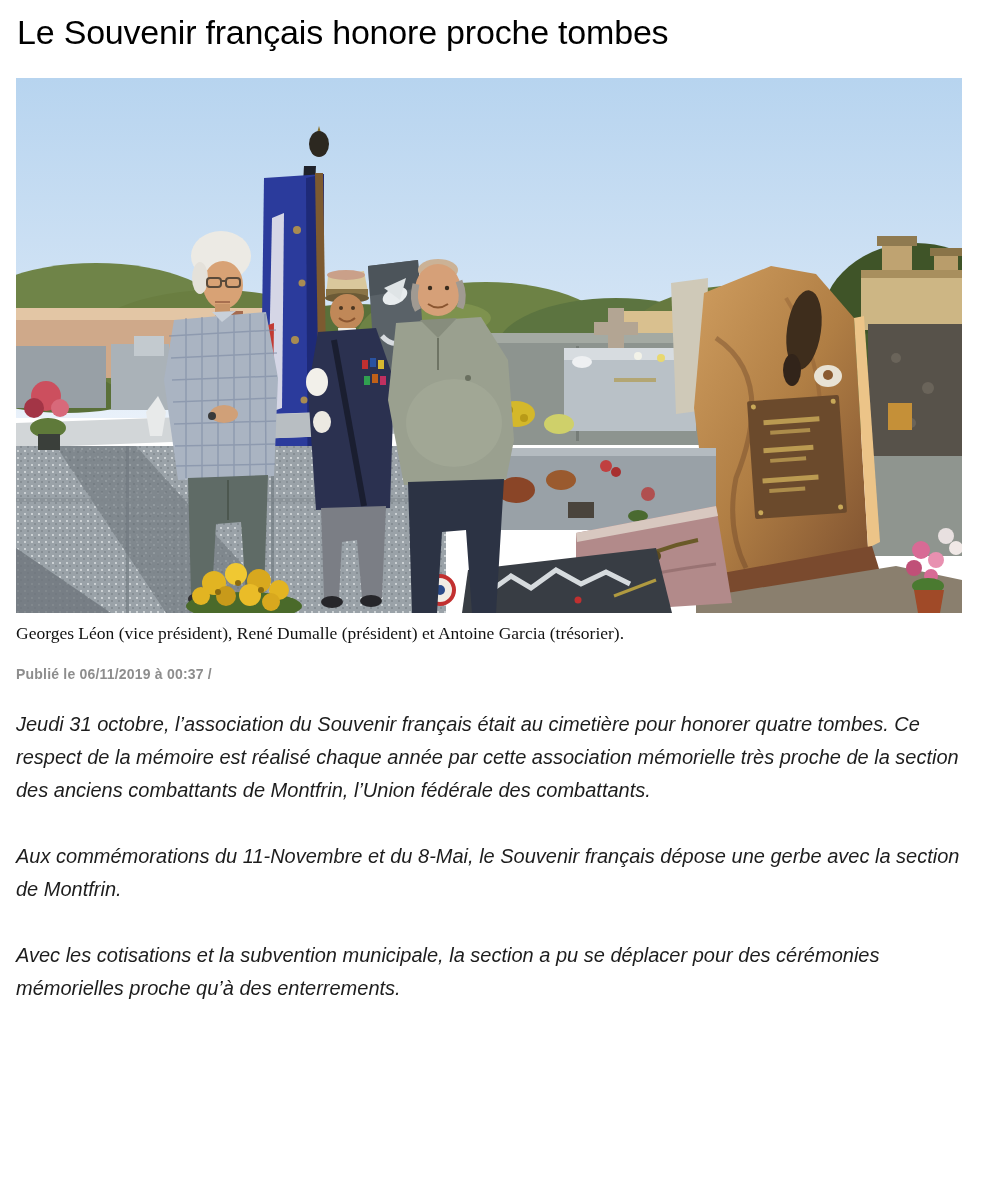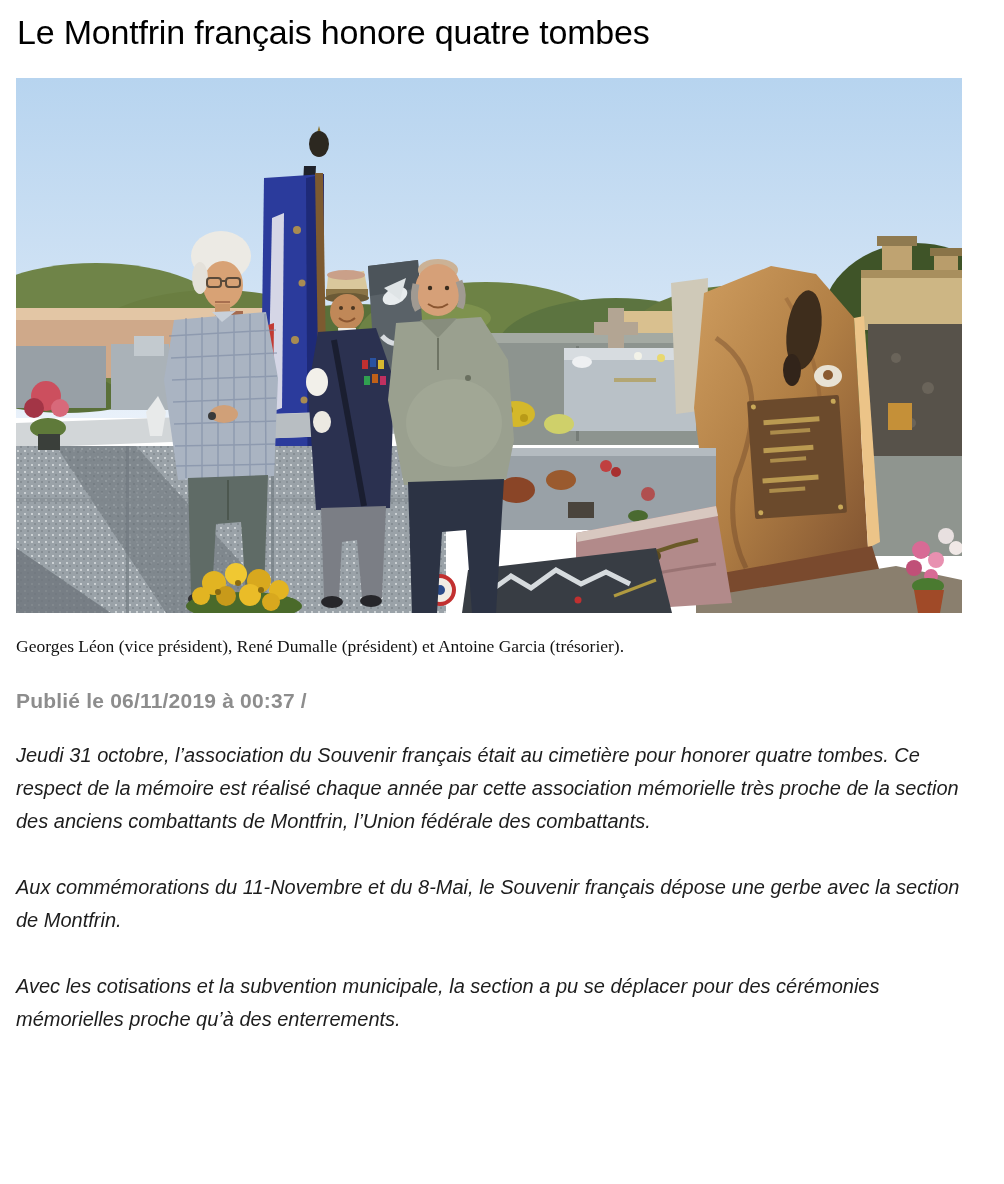--- a/index.html
+++ b/index.html
@@ -7,37 +7,37 @@
   .page { padding:10px 18px 40px 16px; }
   h1.title {
     font-size:34px; font-weight:400; color:#000;
     margin:2px 0 26px 1px; line-height:1.18; letter-spacing:-0.2px;
     font-family:"Liberation Sans","DejaVu Sans",sans-serif;
   }
   figure.photo-figure { margin:0; padding:0; }
   .photo-frame { display:block; width:946px; height:535px; }
   figcaption.caption {
     font-family:"Liberation Serif","DejaVu Serif",serif;
-    font-size:17.5px; color:#121212; margin-top:23px; line-height:1.25;
+    font-size:17.5px; color:#121212; margin-top:10px; line-height:1.25;
   }
   .published {
-    margin-top:31px; color:#8d8d8d; font-weight:700;
-    font-size:21px; letter-spacing:0.2px;
+    margin-top:21px; color:#8d8d8d; font-weight:700;
+    font-size:14px; letter-spacing:0.2px;
   }
   .body-text { margin-top:26px; max-width:952px;font-style:italic; }
   .body-text p {
     font-size:20px; line-height:33px; margin:0 0 33px; color:#1d1d1d;
   }
 </style>
 </head>
 <body>
 
 <div class="page">
 
-  <h1 class="title">Le Montfrin français honore quatre tombes</h1>
+  <h1 class="title">Le Souvenir français honore proche tombes</h1>
 
   <figure class="photo-figure">
     <svg class="photo-frame" viewBox="0 0 946 535" preserveAspectRatio="none" role="img">
       <defs>
         <linearGradient id="sky" x1="0" y1="0" x2="0" y2="1">
           <stop offset="0" stop-color="#b7d4ef"></stop>
           <stop offset="0.7" stop-color="#d3e4f5"></stop>
           <stop offset="1" stop-color="#e9f1fa"></stop>
         </linearGradient>
         <linearGradient id="marble" x1="0" y1="0" x2="1" y2="1">

